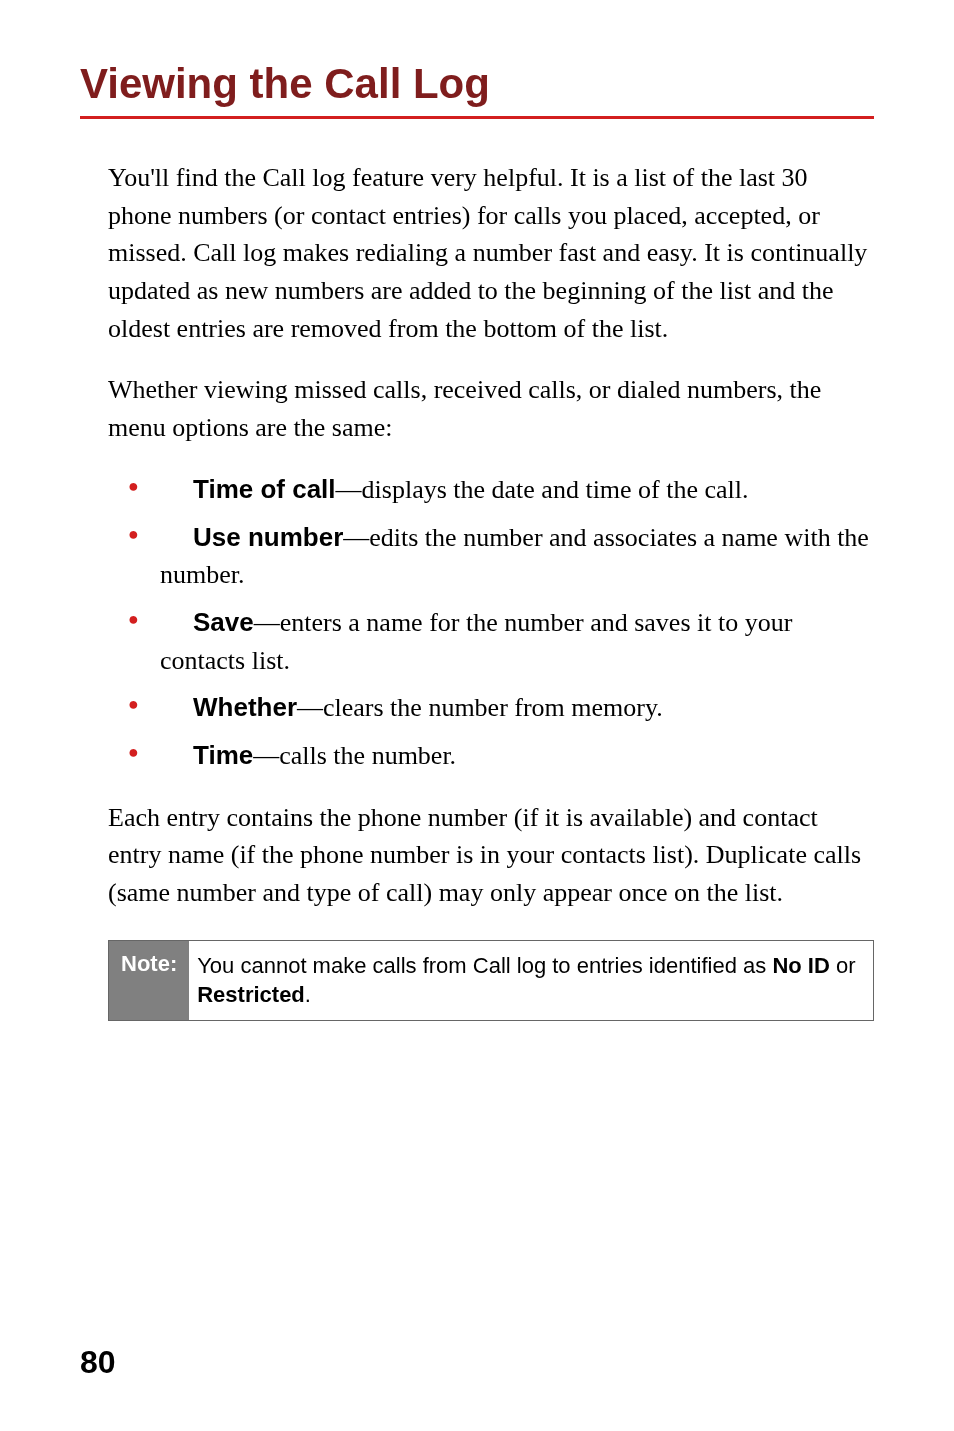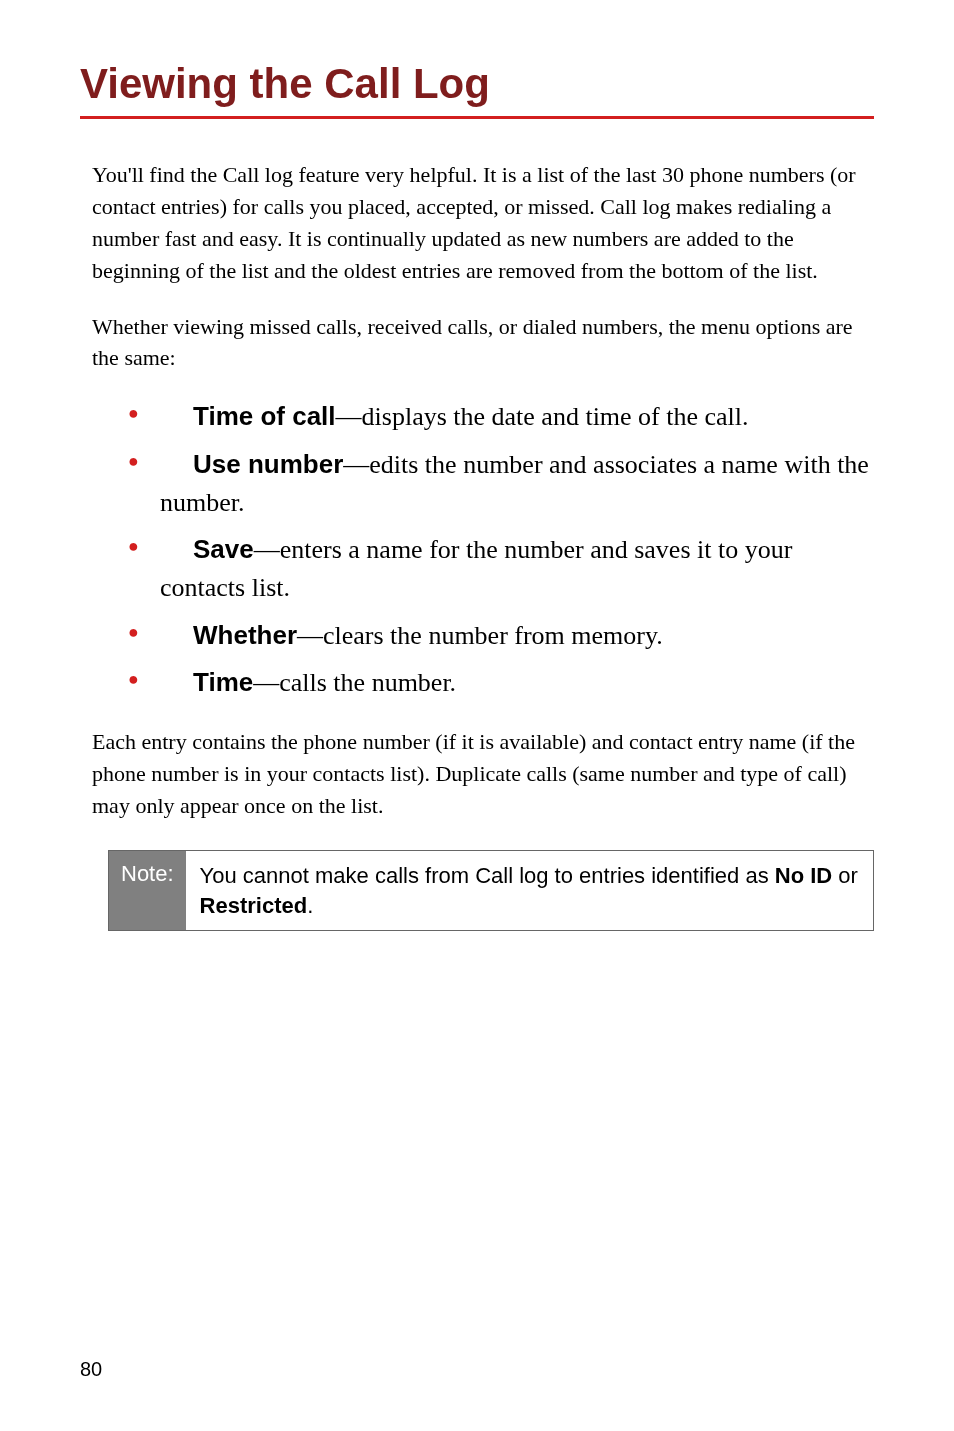--- a/index.html
+++ b/index.html
@@ -22,23 +22,23 @@
     font-size: 42px;
     color: #7f1d1d;
     margin-bottom: 8px;
   }
   .heading-rule {
     border: none;
     border-top: 3px solid #d31f1f;
     margin-bottom: 40px;
   }
   .body-text {
-    font-size: 22px;
+    font-size: 26px;
     line-height: 1.45;
-    margin-left: 12px;
+    margin-left: 28px;
     margin-bottom: 24px;
   }
   .bullet-list {
     list-style: none;
     margin-left: 48px;
     margin-bottom: 24px;
   }
   .bullet-list li {
     position: relative;
     padding-left: 32px;
@@ -63,47 +63,47 @@
     display: flex;
     margin-left: 28px;
     margin-top: 28px;
     width: calc(100% - 28px);
     border: 0.5px solid #666;
   }
   .note-label {
     background: #808080;
     color: #ffffff;
     font-family: Arial, Helvetica, sans-serif;
-    font-weight: normal;
+    font-weight: bold;
     font-size: 22px;
     padding: 10px 12px;
     display: flex;
     align-items: flex-start;
     white-space: nowrap;
   }
   .note-content {
     font-family: Arial, Helvetica, sans-serif;
     font-size: 22px;
     line-height: 1.35;
-    padding: 10px 14px;
+    padding: 10px 8px;
     flex: 1;
   }
   .note-content .bold {
     font-weight: bold;
   }
   .footer {
     position: absolute;
     bottom: 50px;
     left: 80px;
     right: 80px;
     display: flex;
     justify-content: space-between;
     font-family: Arial, Helvetica, sans-serif;
-    font-weight: normal;
-    font-size: 20px;
+    font-weight: bold;
+    font-size: 32px;
     color: #000000;
   }
 </style>
 </head>
 <body>
 
 <h1 class="heading">Viewing the Call Log</h1>
 <hr class="heading-rule">
 
 <p class="body-text">You'll find the Call log feature very helpful. It is a list of the last 30 phone numbers (or contact entries) for calls you placed, accepted, or missed. Call log makes redialing a number fast and easy. It is continually updated as new numbers are added to the beginning of the list and the oldest entries are removed from the bottom of the list.</p>

